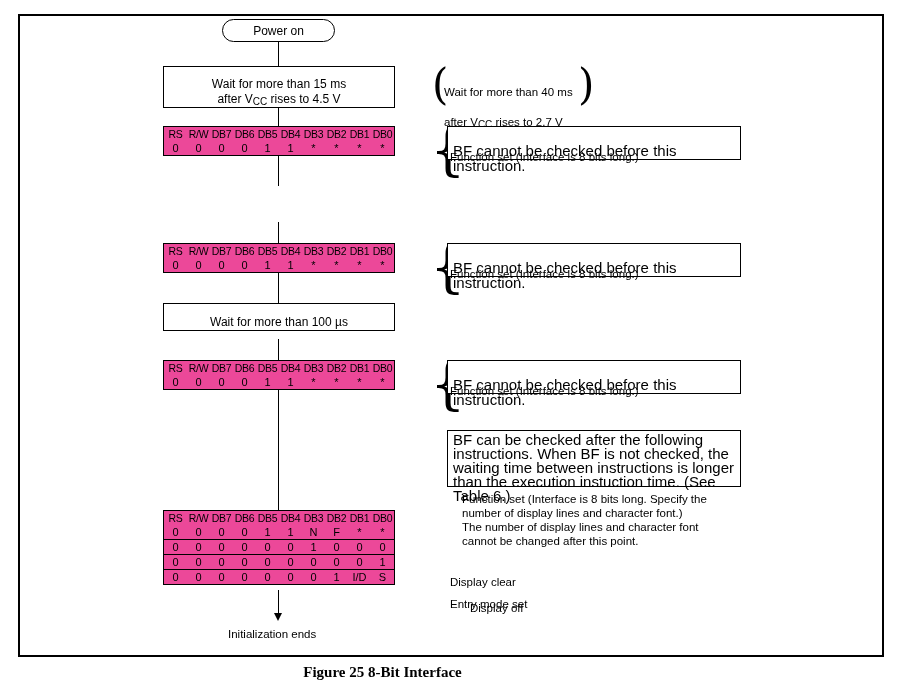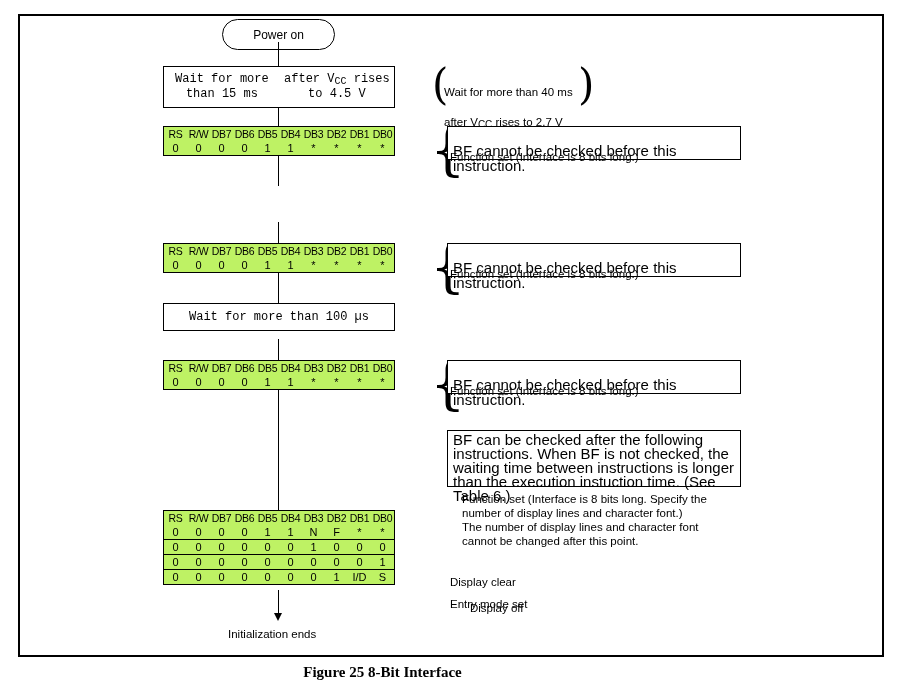--- a/index.html
+++ b/index.html
@@ -35,23 +35,23 @@
     position: absolute;
     box-sizing: border-box;
     border: 1px solid #000;
     background: #fff;
     text-align: center;
   }
   .wait-box {
     font-size: 12px;
     line-height: 15px;
     display: flex;
+    flex-direction: column;
     align-items: center;
-    justify-content: center;
-    font-family: Liberation Mono, monospace;
+    justify-content: flex-end;
   }
   .terminator {
     border-radius: 999px;
     font-size: 12px;
     display: flex;
     align-items: center;
     justify-content: center;
   }
   .vline {
     position: absolute;
@@ -70,21 +70,21 @@
     position: absolute;
     font-size: 11.5px;
     white-space: nowrap;
   }
 
   
   .bit-table {
     position: absolute;
     box-sizing: border-box;
     border: 1px solid #000;
-    background: #bef264;
+    background: #ec4899;
     border-collapse: collapse;
   }
   .bit-table table {
     border-collapse: collapse;
     width: 100%;
     table-layout: fixed;
   }
   .bit-table td {
     font-size: 11px;
     text-align: center;
@@ -155,21 +155,21 @@
     top: 2px;
   }
 </style>
 </head>
 <body>
 
 <div id="page">
 
   <div id="page-frame"></div>
 
-  <div class="node terminator" style="left:222px; top:19px; width:113px; height:31px;">
+  <div class="node terminator" style="left:222px; top:19px; width:113px; height:23px;">
     <span>Power on</span>
   </div>
   <div class="vline" style="left:278px; top:42px; height:24px;"></div>
 
   <div class="node wait-box" style="left:163px; top:66px; width:232px; height:42px;">
     <div>Wait for more than 15 ms</div>
     <div><span>after V</span><sub>CC</sub><span> rises to 4.5 V</span></div>
   </div>
   <div class="vline" style="left:278px; top:108px; height:18px;"></div>
 

